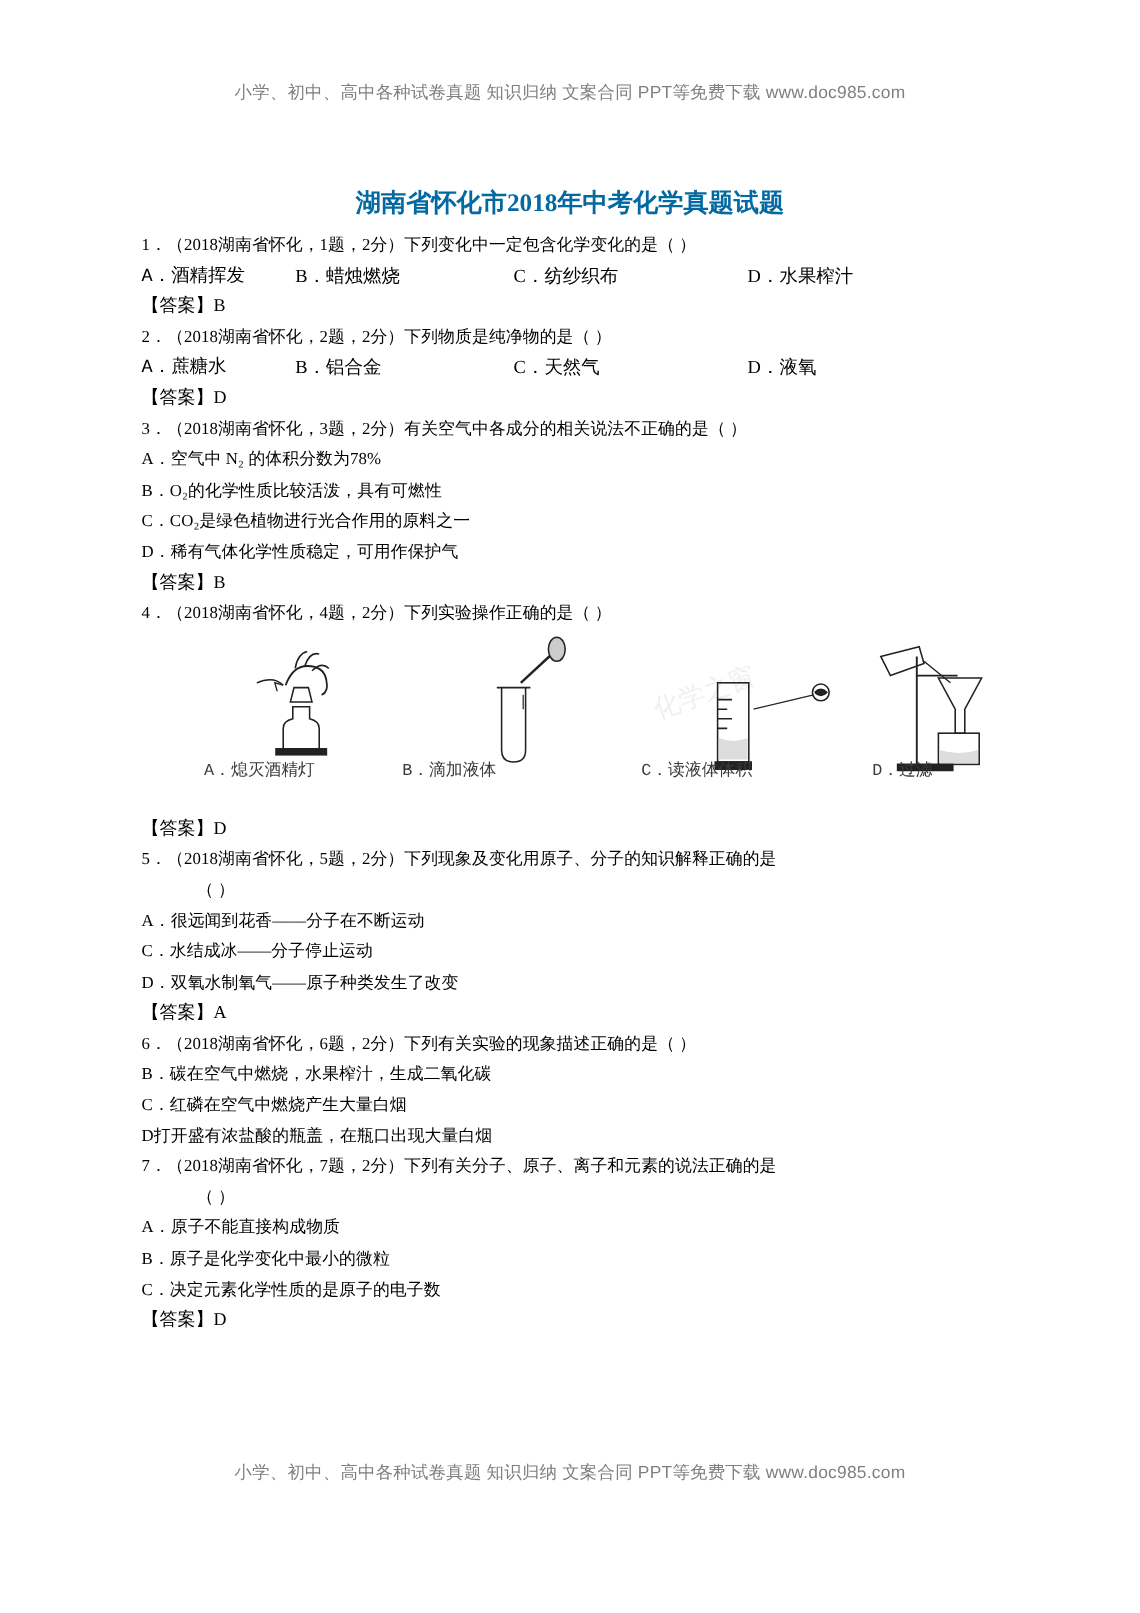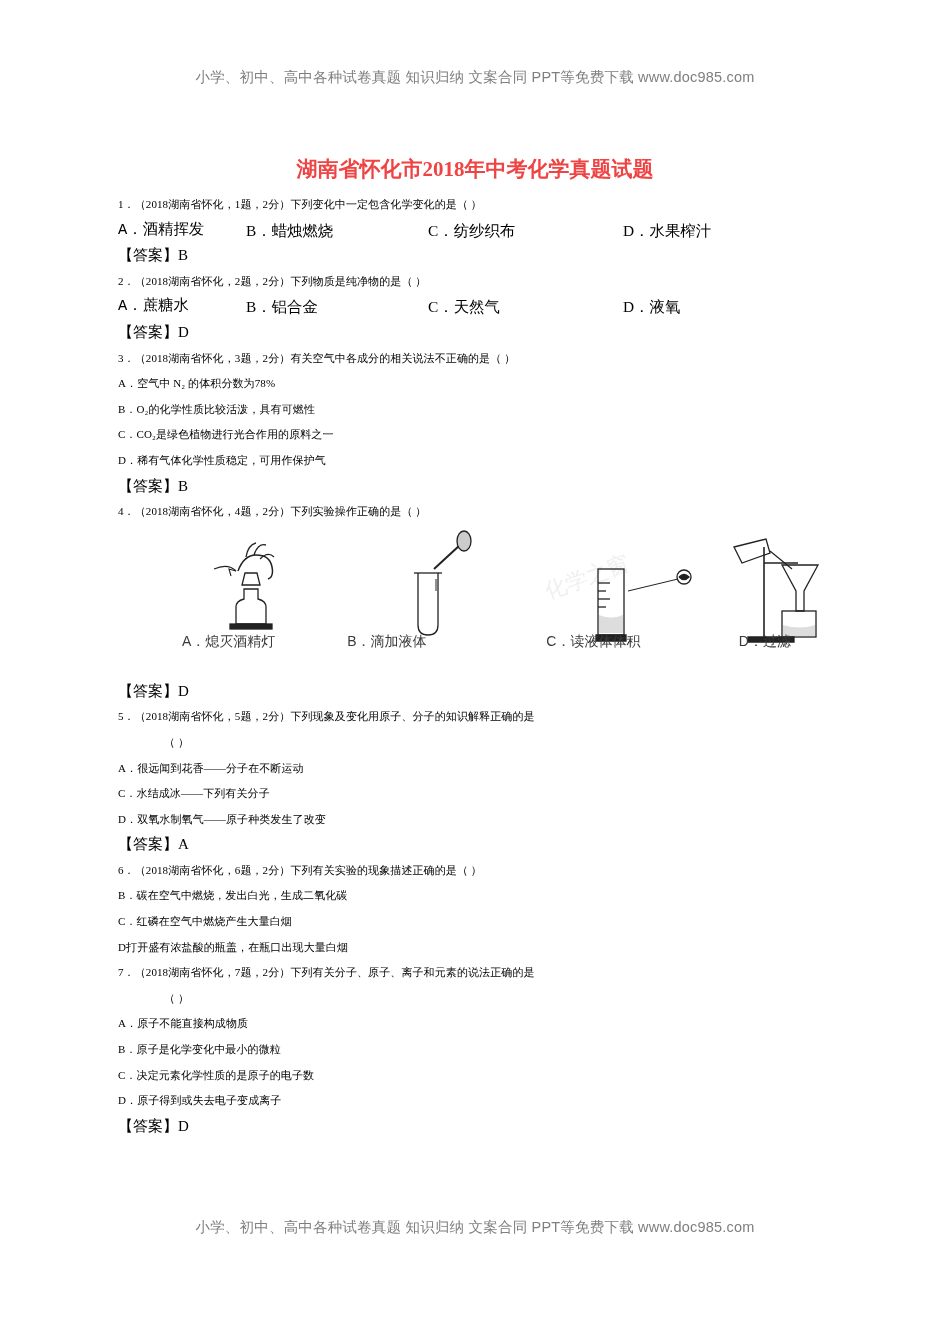--- a/index.html
+++ b/index.html
@@ -47,30 +47,30 @@
   }
   .doc-title {
     position: absolute;
     left: 118px;
     top: 155px;
     width: 714px;
     text-align: center;
     font-family: "Liberation Serif", serif;
     font-weight: bold;
     font-size: 21px;
-    color: #ef4444;
+    color: #0369a1;
   }
   .content {
     position: absolute;
     left: 118px;
     top: 192px;
     width: 720px;
   }
   .qline {
-    font-size: 11px;
+    font-size: 14px;
     line-height: 25.6px;
     letter-spacing: 0.1px;
   }
   .opts {
     display: flex;
     font-size: 15.4px;
     line-height: 25.6px;
   }
   .opts > span {
     display: inline-block;
@@ -85,24 +85,24 @@
   .indent { padding-left: 46px; }
   .fig-wrap {
     position: relative;
     height: 150px;
     margin-top: 4px;
   }
   .fig-wrap svg { position: absolute; left: 0; top: 0; }
   .fig-caption {
     position: absolute;
     top: 104px;
-    left: 16px;
+    left: 4px;
     width: 720px;
     display: flex;
-    font-family: Liberation Sans, sans-serif;
+    font-family: Liberation Mono, monospace;
     font-size: 14px;
     color: #3a3a3a;
   }
   .fig-caption span { display:block; text-align: left; }
   .fc1 { width: 172px; padding-left: 48px; }
   .fc2 { width: 170px; }
   .fc3 { width: 190px; margin-left: 36px; }
   .fc4 { width: 120px; padding-left: 10px; }
 </style>
 </head>
@@ -209,34 +209,33 @@
         <span class="fc3">C．读液体体积</span>
         <span class="fc4">D．过滤</span>
       </div>
     </div>
 
     <div class="ans">【答案】D</div>
 
     <div class="qline">5．（2018湖南省怀化，5题，2分）下列现象及变化用原子、分子的知识解释正确的是</div>
     <div class="qline indent">（  ）</div>
     <div class="qline">A．很远闻到花香——分子在不断运动</div>
-    <div class="qline">C．水结成冰——下列有关分子</div>
+    <div class="qline">C．水结成冰——分子停止运动</div>
     <div class="qline">D．双氧水制氧气——原子种类发生了改变</div>
     <div class="ans">【答案】A</div>
 
     <div class="qline">6．（2018湖南省怀化，6题，2分）下列有关实验的现象描述正确的是（   ）</div>
-    <div class="qline">B．碳在空气中燃烧，发出白光，生成二氧化碳</div>
+    <div class="qline">B．碳在空气中燃烧，水果榨汁，生成二氧化碳</div>
     <div class="qline">C．红磷在空气中燃烧产生大量白烟</div>
     <div class="qline">D打开盛有浓盐酸的瓶盖，在瓶口出现大量白烟</div>
 
     <div class="qline">7．（2018湖南省怀化，7题，2分）下列有关分子、原子、离子和元素的说法正确的是</div>
     <div class="qline indent">（  ）</div>
     <div class="qline">A．原子不能直接构成物质</div>
     <div class="qline">B．原子是化学变化中最小的微粒</div>
     <div class="qline">C．决定元素化学性质的是原子的电子数</div>
-    <div class="qline">D．原子得到或失去电子变成离子</div>
     <div class="ans">【答案】D</div>
 
   </div>
 
   <div class="watermark-bottom">小学、初中、高中各种试卷真题 知识归纳 文案合同 PPT等免费下载  www.doc985.com</div>
 
 </div>
 
 </body></html>

